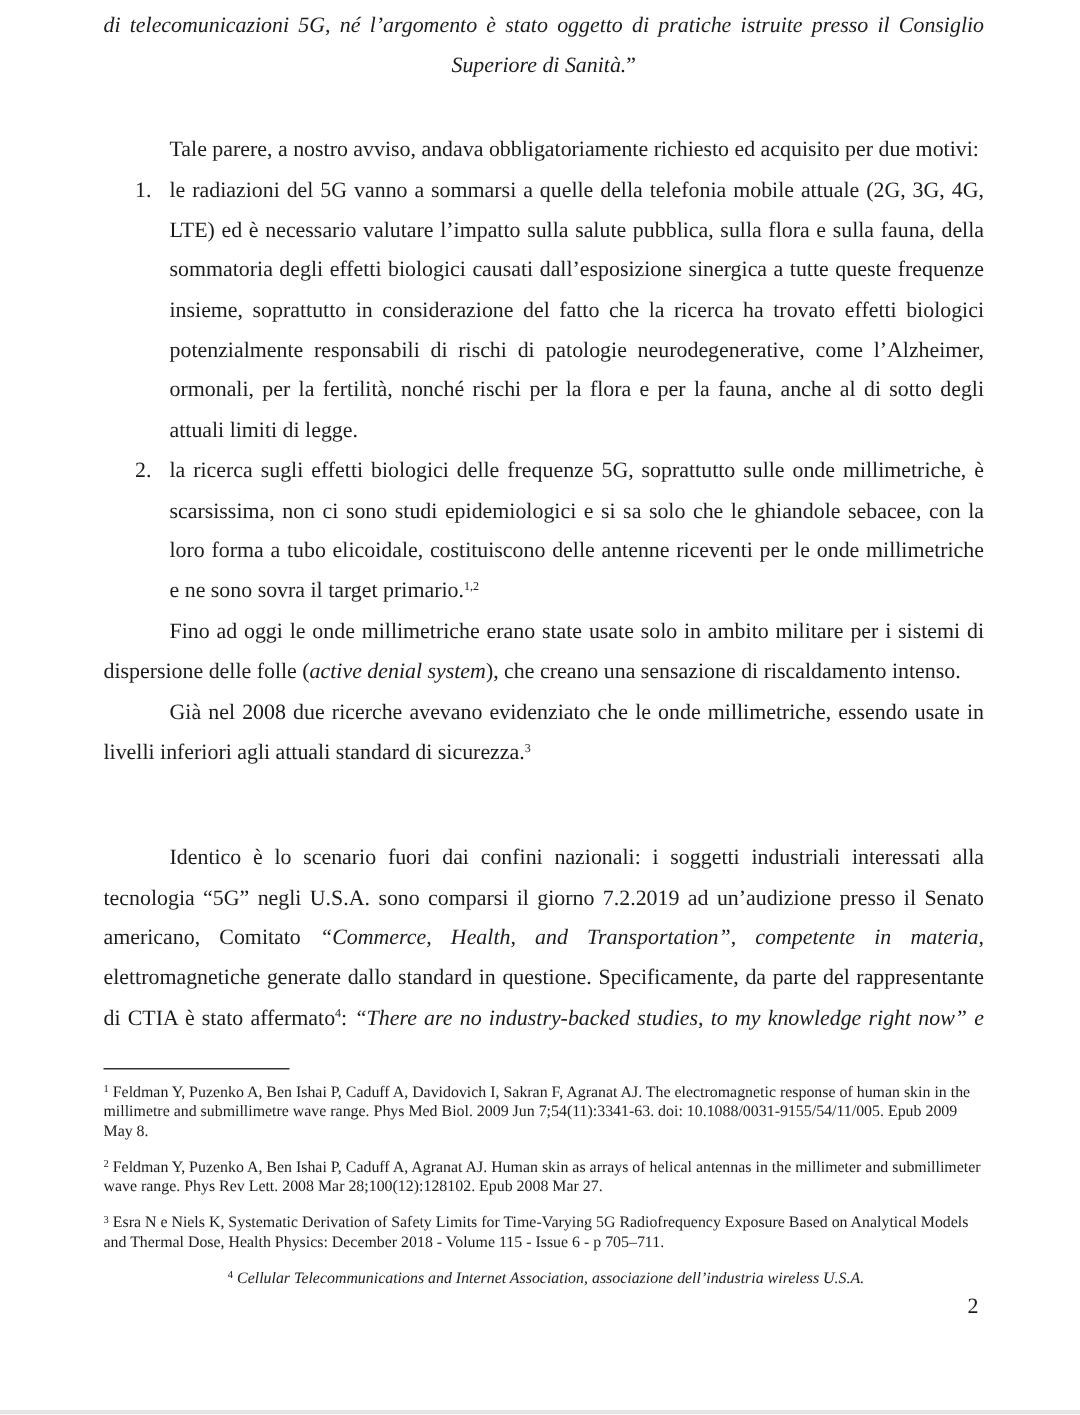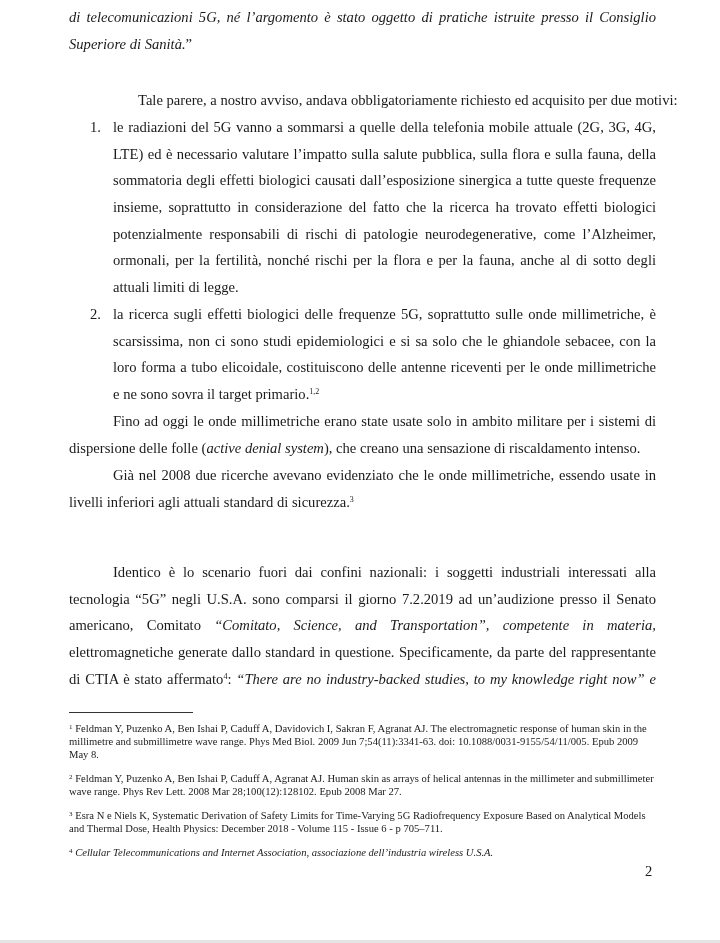--- a/index.html
+++ b/index.html
@@ -7,42 +7,42 @@
     width: 720px; height: 943px; overflow: hidden;
     background: #ffffff;
     font-family: "Liberation Serif", "DejaVu Serif", serif;
     color: #1a1a1a;
     position: relative;
   }
   .page { position: absolute; left: 69px; top: 0; width: 587px; }
   .body-text { font-size: 14.6px; line-height: 26.7px; text-align: justify; }
   .line { display: block; height: 26.7px; white-space: nowrap; }
   .justify { text-align: justify; text-align-last: justify; white-space: normal; }
-  .it { font-style: italic; }
+  .it { font-style: italic; text-align: center; }
   sup.fn { font-size: 8px; vertical-align: 5px; line-height: 0; }
   .list-item { position: relative; padding-left: 44px; }
   .list-num { position: absolute; left: 21px; top: 0; }
   .footnote-rule { position: absolute; left: 69px; top: 712px; width: 124px; height: 1px; background: #333; }
   .footnotes { position: absolute; left: 69px; top: 722px; width: 590px; font-size: 10.6px; line-height: 13px; color: #1a1a1a; }
   .footnote { margin: 0 0 11px 0; }
   .footnote sup { font-size: 7px; vertical-align: 3px; line-height: 0; }
   .page-number { position: absolute; left: 645px; top: 863px; font-size: 14.6px; }
   .bottom-band { position: absolute; left: 0; top: 940px; width: 720px; height: 3px; background: #e4e4e4; }
 </style>
 </head>
 <body>
 
 <div class="page body-text">
 
   <div style="position:absolute; top:4px; left:0; width:587px;">
     <span class="line justify it"><span>di telecomunicazioni 5G, né l’argomento è stato oggetto di pratiche istruite presso il Consiglio</span></span>
     <span class="line it"><span>Superiore di Sanità.</span><span style="font-style:normal">”</span></span>
   </div>
 
-  <div style="position:absolute; top:87px; left:44px; width:543px;margin-left:25px;">
+  <div style="position:absolute; top:87px; left:44px; width:543px;">
     <span class="line">Tale parere, a nostro avviso, andava obbligatoriamente richiesto ed acquisito per due motivi:</span>
   </div>
 
   <div style="position:absolute; top:114px; left:0; width:587px;">
     <div class="list-item">
       <span class="list-num">1.</span>
       <span class="line justify">le radiazioni del 5G vanno a sommarsi a quelle della telefonia mobile attuale (2G, 3G, 4G,</span>
       <span class="line justify">LTE) ed è necessario valutare l’impatto sulla salute pubblica, sulla flora e sulla fauna, della</span>
       <span class="line justify">sommatoria degli effetti biologici causati dall’esposizione sinergica a tutte queste frequenze</span>
       <span class="line justify">insieme, soprattutto in considerazione del fatto che la ricerca ha trovato effetti biologici</span>
@@ -65,21 +65,21 @@
   </div>
 
   <div style="position:absolute; top:462px; left:0; width:587px;">
     <span class="line justify" style="padding-left:44px; box-sizing:border-box;">Già nel 2008 due ricerche avevano evidenziato che le onde millimetriche, essendo usate in</span>
     <span class="line"><span>livelli inferiori agli attuali standard di sicurezza.</span><sup class="fn">3</sup></span>
   </div>
 
   <div style="position:absolute; top:543px; left:0; width:587px;margin-top:16px;">
     <span class="line justify" style="padding-left:44px; box-sizing:border-box;">Identico è lo scenario fuori dai confini nazionali: i soggetti industriali interessati alla</span>
     <span class="line justify">tecnologia “5G” negli U.S.A. sono comparsi il giorno 7.2.2019 ad un’audizione presso il Senato</span>
-    <span class="line justify"><span>americano, Comitato </span><span class="it">“Comitato, Science, and Transportation”, competente in materia,</span></span>
+    <span class="line justify"><span>americano, Comitato </span><span class="it">“Commerce, Health, and Transportation”, competente in materia,</span></span>
     <span class="line justify">elettromagnetiche generate dallo standard in questione. Specificamente, da parte del rappresentante</span>
     <span class="line justify"><span>di CTIA è stato affermato</span><sup class="fn">4</sup><span>: </span><span class="it">“There are no industry-backed studies, to my knowledge right now” e</span></span>
   </div>
 </div>
 
 <div class="footnote-rule"></div>
 
 <div class="footnotes">
   <p class="footnote"><sup>1</sup> <span>Feldman Y, Puzenko A, Ben Ishai P, Caduff A, Davidovich I, Sakran F, Agranat AJ. The electromagnetic response of human skin in the millimetre and submillimetre wave range. Phys Med Biol. 2009 Jun 7;54(11):3341-63. doi: 10.1088/0031-9155/54/11/005. Epub 2009 May 8.</span></p>
   <p class="footnote"><sup>2</sup> <span>Feldman Y, Puzenko A, Ben Ishai P, Caduff A, Agranat AJ. Human skin as arrays of helical antennas in the millimeter and submillimeter wave range. Phys Rev Lett. 2008 Mar 28;100(12):128102. Epub 2008 Mar 27.</span></p>

